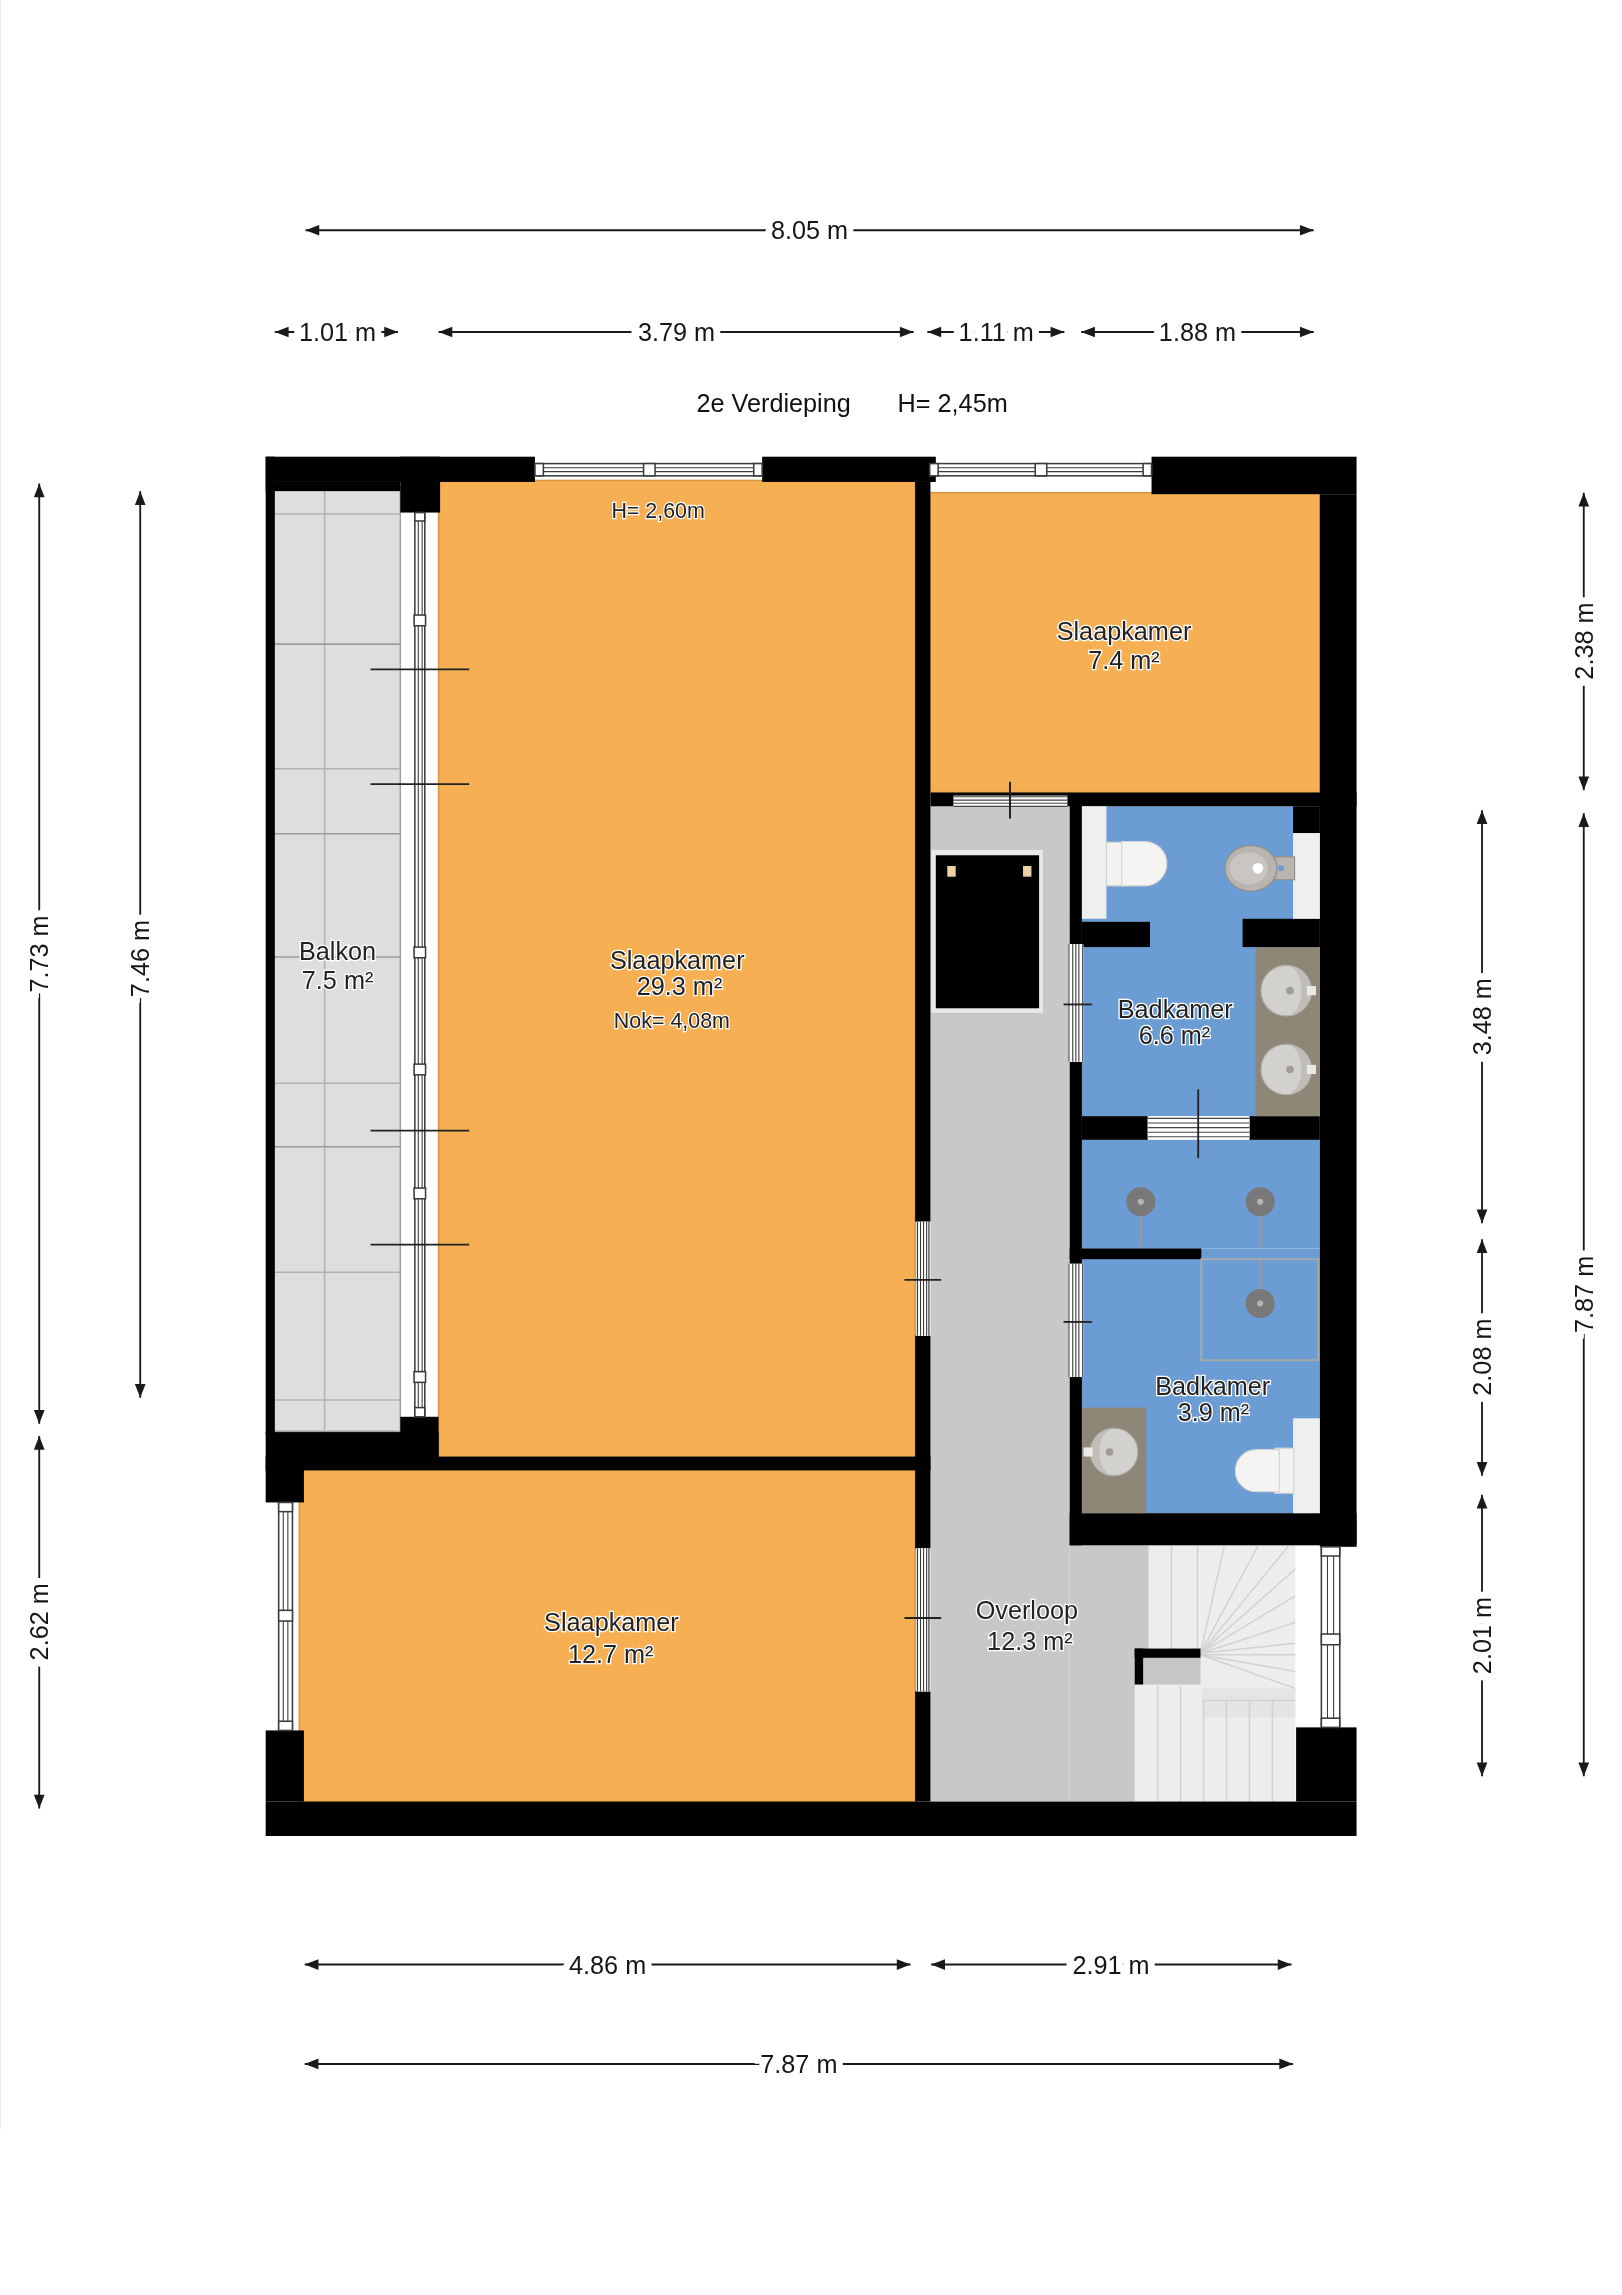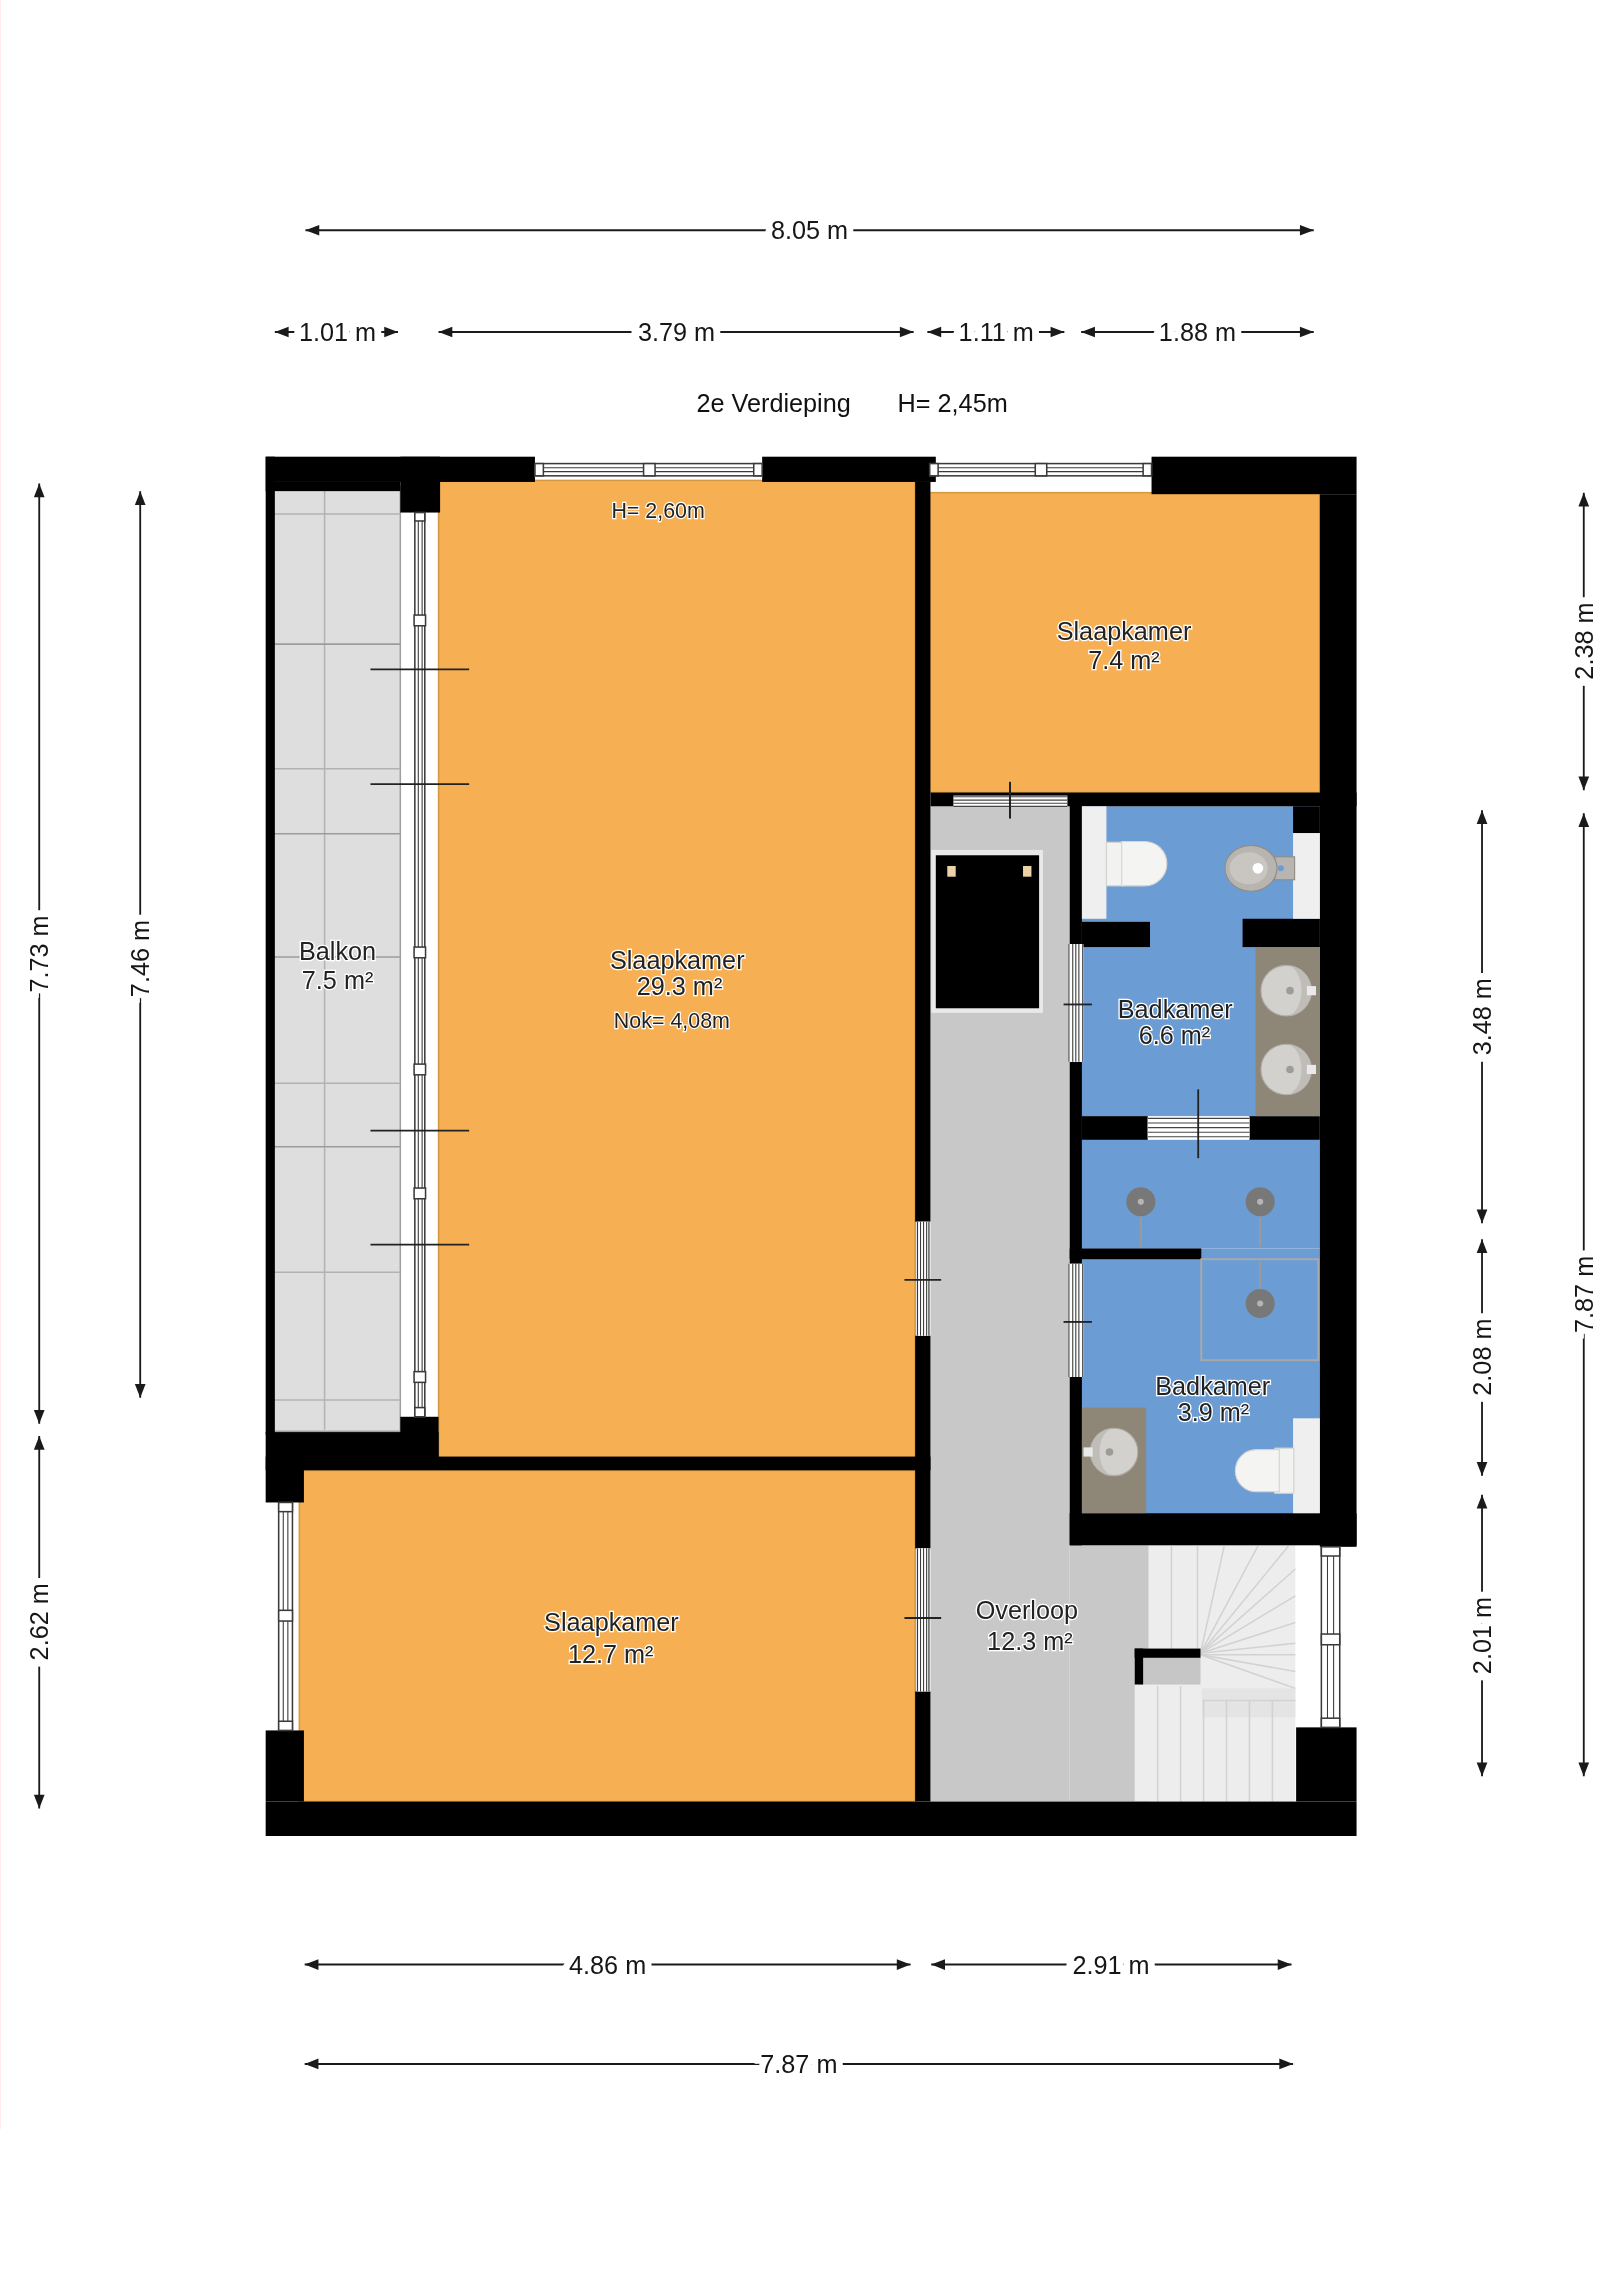--- a/index.html
+++ b/index.html
@@ -1,16 +1,16 @@
 <!DOCTYPE html>
 <html style="font-size:12.2px"><head>
 <meta charset="utf-8">
 <style>
 html,body{margin:0;padding:0;background:#ffffff;}
-#page{position:relative;width:1623px;height:2129px;background:#fca5a5;overflow:hidden;text-decoration:underline;}
+#page{position:relative;width:1623px;height:2129px;background:#a3a3a3;overflow:hidden;text-decoration:underline;}
 svg{position:absolute;left:0;top:0;}
 text{font-family:"Liberation Sans", sans-serif;}
 .dim{font-size:33px;fill:#161616;stroke:#ffffff;stroke-width:18px;paint-order:stroke;}
 .dl{stroke:#1a1a1a;stroke-width:2.4;}
 .ah{fill:#1a1a1a;stroke:none;}
 .room{font-size:33px;fill:#222222;stroke:#ffffff;stroke-width:3.5px;paint-order:stroke;font-weight:normal;}
 .sub{font-size:28px;fill:#222222;stroke:#ffffff;stroke-width:3px;paint-order:stroke;}
 </style>
 </head>
 <body>

